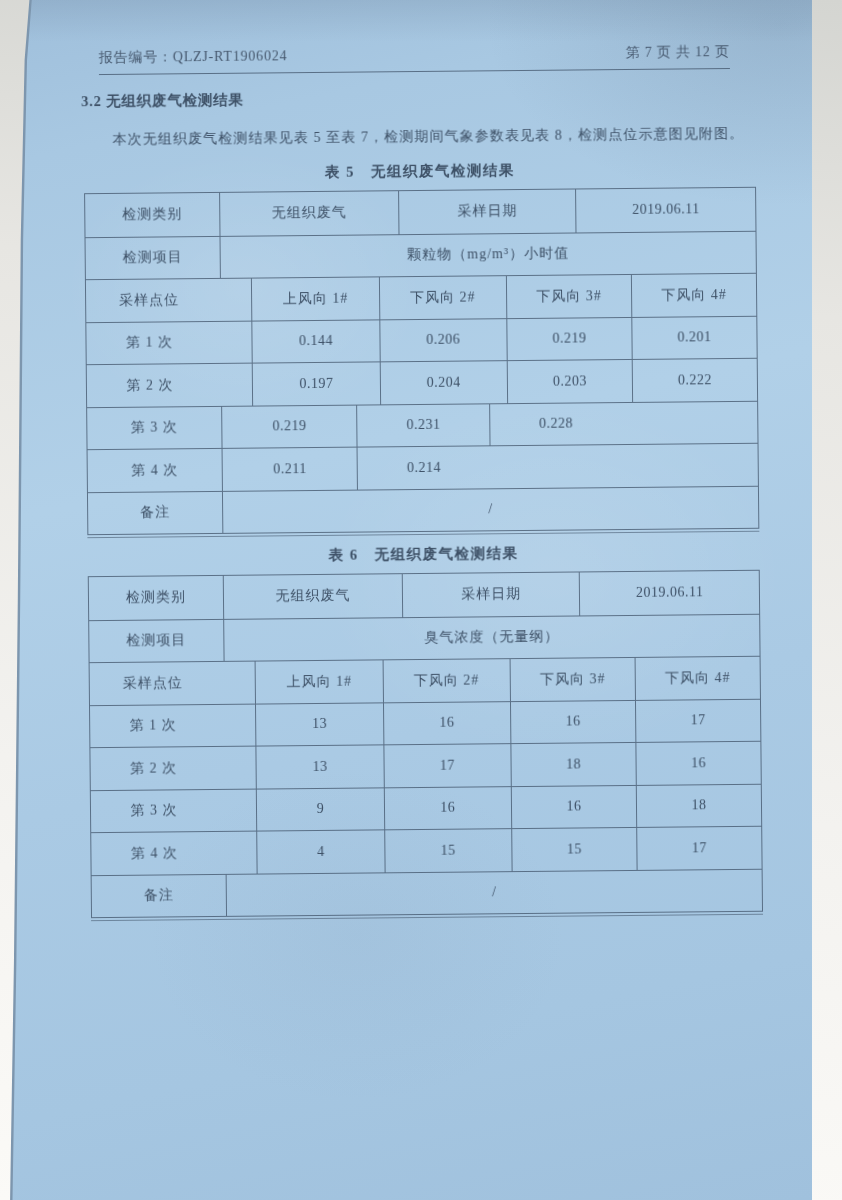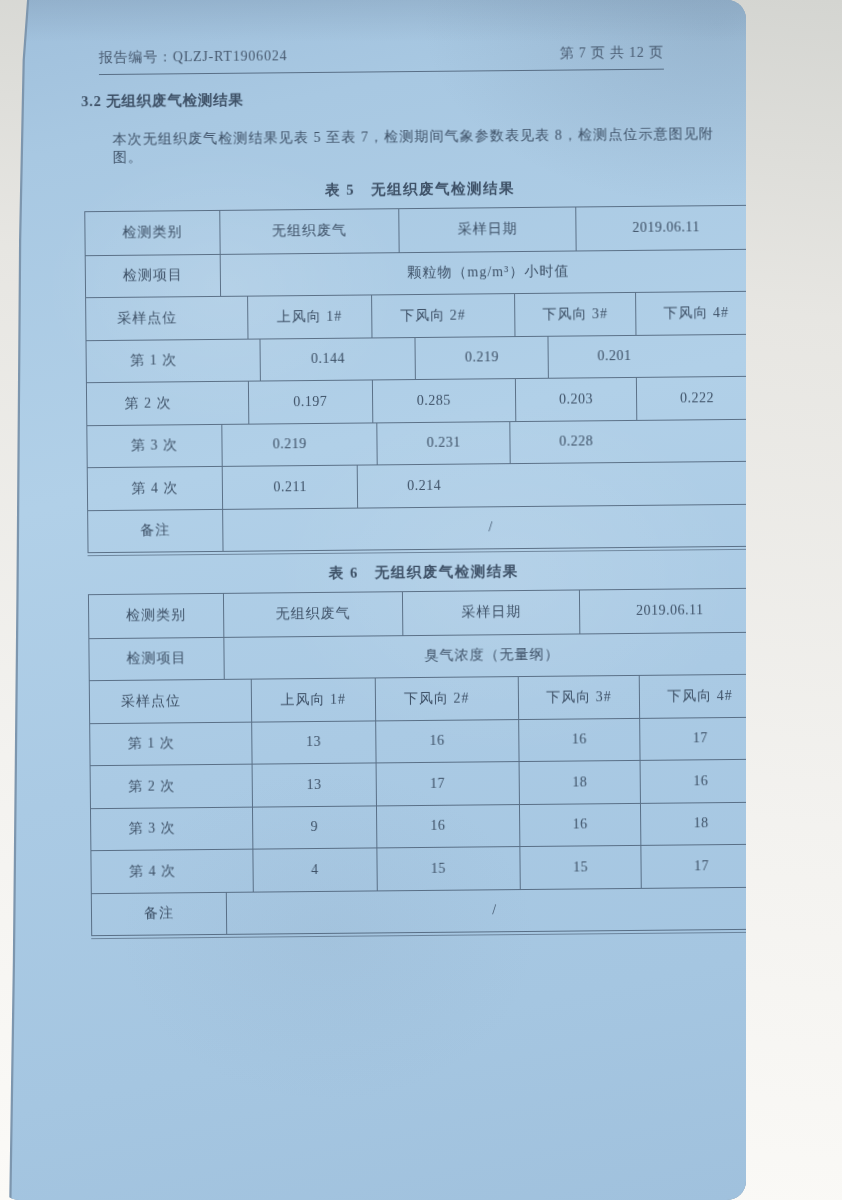--- a/index.html
+++ b/index.html
@@ -7,21 +7,21 @@
     --ink:#3d5066;
     --line:rgba(58,76,98,0.72);
     --line2:rgba(58,76,98,0.55);
   }
   *{margin:0;padding:0;box-sizing:border-box;}
   html,body{width:842px;height:1200px;overflow:hidden;}
   body{
     font-family:"Liberation Serif","DejaVu Serif",serif;
     background:linear-gradient(185deg,#d4d5d1 0%,#e7e6e2 25%,#f3f2ef 65%,#fbfaf7 100%);
   }
-  .photo{position:relative;width:746px;height:1200px;overflow:hidden;border-radius:19px;}
+  .photo{position:relative;width:812px;height:1200px;overflow:hidden;}
   .paper-edge{
     position:absolute;inset:0;background:#7d96ae;
     clip-path:polygon(3.62% 0%,100% 0%,100% 100%,1.24% 100%,1.72% 80%,2.19% 50%,2.55% 20%,3.03% 5%);
   }
   .paper{
     position:absolute;inset:0;
     background:
       linear-gradient(180deg,rgba(96,118,142,0.20),rgba(96,118,142,0) 3.5%),
       radial-gradient(420px 260px at 96% 2%,rgba(84,106,132,0.20),rgba(84,106,132,0) 70%),
       radial-gradient(260px 200px at 30% 24%,rgba(255,255,255,0.10),rgba(255,255,255,0) 70%),
@@ -63,21 +63,21 @@
     display:flex;align-items:center;justify-content:center;
     letter-spacing:1px;text-align:center;
   }
   .td + .td{border-left:1px solid var(--line);}
   .c-label{width:20%;}
   .c-a{width:26.7%;}
   .c-b{width:26.5%;}
   .c-c{width:26.8%;}
   .c-d1{width:20.2%;margin-left:39px;}
   .c-d2{width:20.2%;}
-  .c-d3{width:19.8%;margin-left:20px;}
+  .c-d3{width:19.8%;}
   .c-d4{width:19.8%;}
   .c-wide{width:80%;}
   .num{letter-spacing:0.5px;}
 </style>
 </head>
 <body>
 
 <div class="photo">
   <div class="paper-edge"></div>
   <div class="paper"></div>
@@ -108,27 +108,28 @@
       <div class="tr">
         <div class="td c-label">采样点位</div>
         <div class="td c-d1">上风向 1#</div>
         <div class="td c-d2">下风向 2#</div>
         <div class="td c-d3">下风向 3#</div>
         <div class="td c-d4">下风向 4#</div>
       </div>
       <div class="tr">
         <div class="td c-label">第 1 次</div>
         <div class="td c-d1 num">0.144</div>
+        <div class="td c-d2 num">0.206</div>
         <div class="td c-d3 num">0.219</div>
         <div class="td c-d4 num">0.201</div>
       </div>
       <div class="tr">
         <div class="td c-label">第 2 次</div>
         <div class="td c-d1 num">0.197</div>
-        <div class="td c-d2 num">0.285</div>
+        <div class="td c-d2 num">0.204</div>
         <div class="td c-d3 num">0.203</div>
         <div class="td c-d4 num">0.222</div>
       </div>
       <div class="tr">
         <div class="td c-label">第 3 次</div>
         <div class="td c-d2 num">0.219</div>
         <div class="td c-d3 num">0.231</div>
         <div class="td c-d4 num">0.228</div>
       </div>
       <div class="tr">

